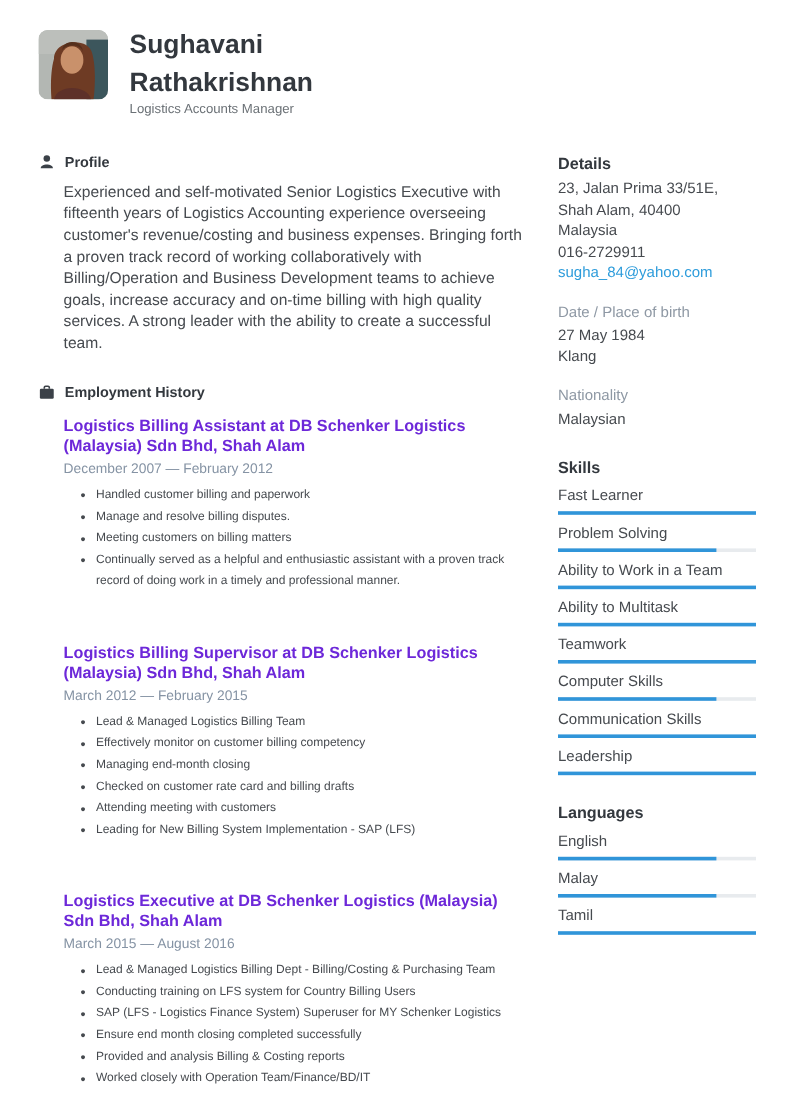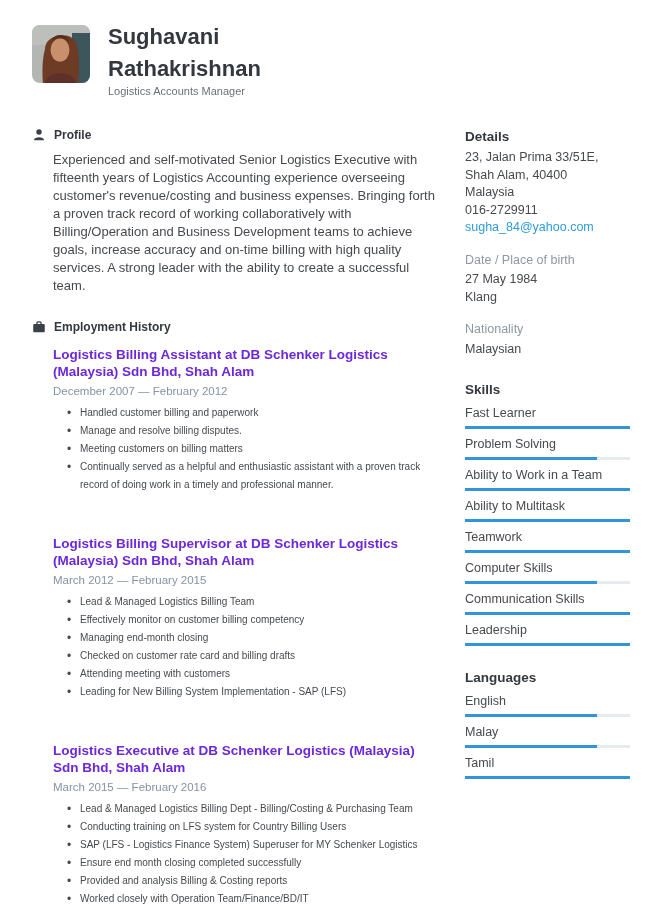--- a/index.html
+++ b/index.html
@@ -119,21 +119,21 @@
           <li>Effectively monitor on customer billing competency</li>
           <li>Managing end-month closing</li>
           <li>Checked on customer rate card and billing drafts</li>
           <li>Attending meeting with customers</li>
           <li>Leading for New Billing System Implementation - SAP (LFS)</li>
         </ul>
       </div>
 
       <div class="job">
         <div class="job-title">Logistics Executive at DB Schenker Logistics (Malaysia) Sdn Bhd, Shah Alam</div>
-        <div class="job-dates">March 2015 — February 2016</div>
+        <div class="job-dates">March 2015 — August 2016</div>
         <ul class="job-bullets">
           <li>Lead &amp; Managed Logistics Billing Dept - Billing/Costing &amp; Purchasing Team</li>
           <li>Conducting training on LFS system for Country Billing Users</li>
           <li>SAP (LFS - Logistics Finance System) Superuser for MY Schenker Logistics</li>
           <li>Ensure end month closing completed successfully</li>
           <li>Provided and analysis Billing &amp; Costing reports</li>
           <li>Worked closely with Operation Team/Finance/BD/IT</li>
 
         </ul>
       </div>

